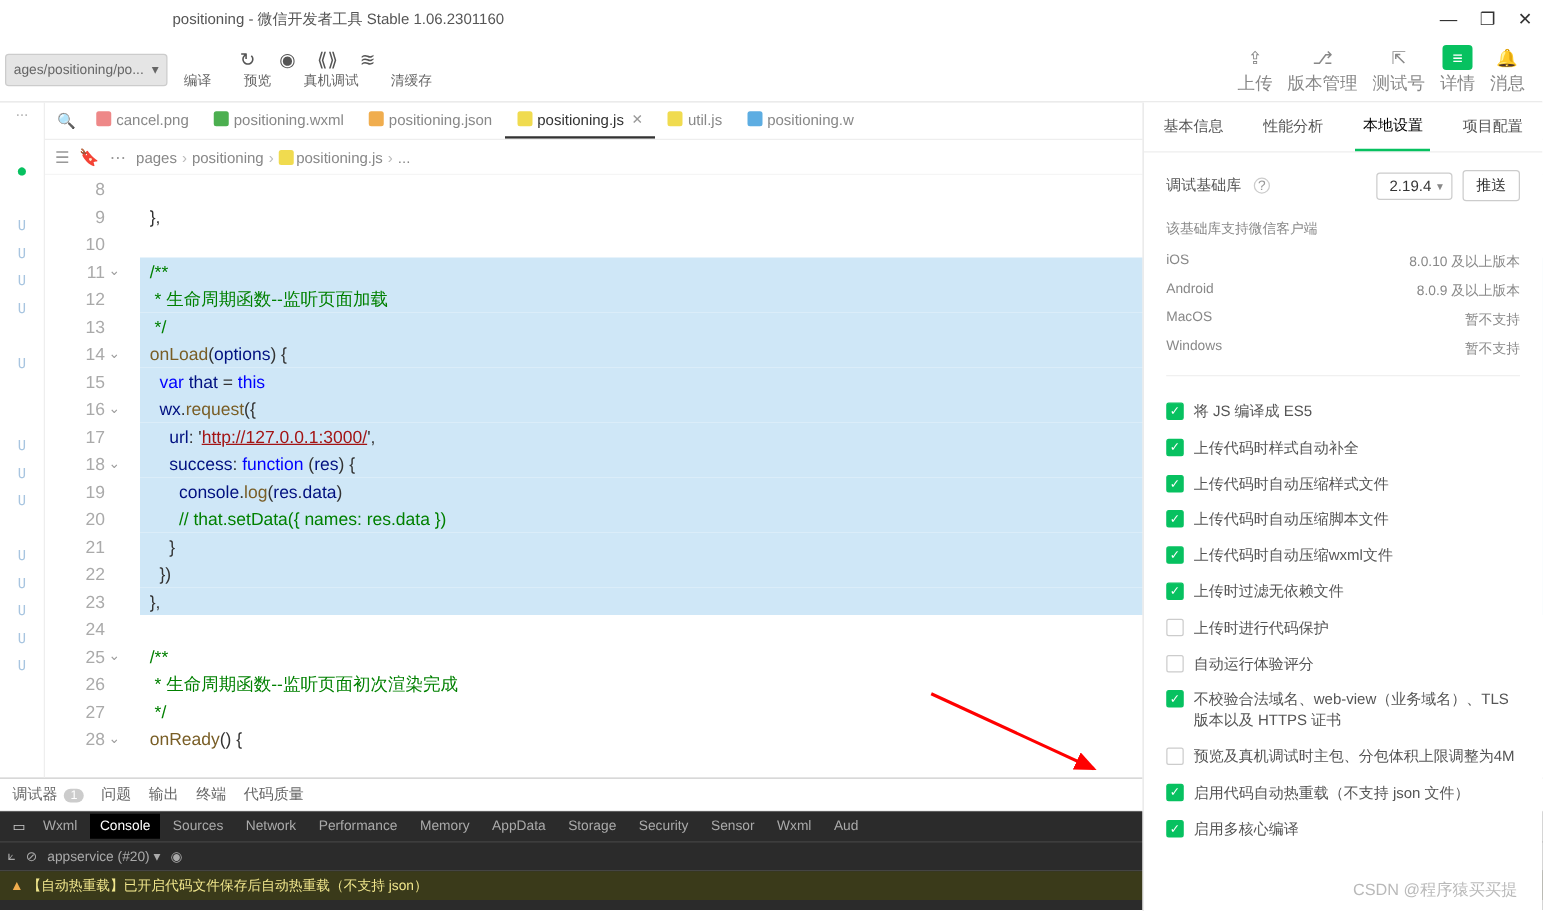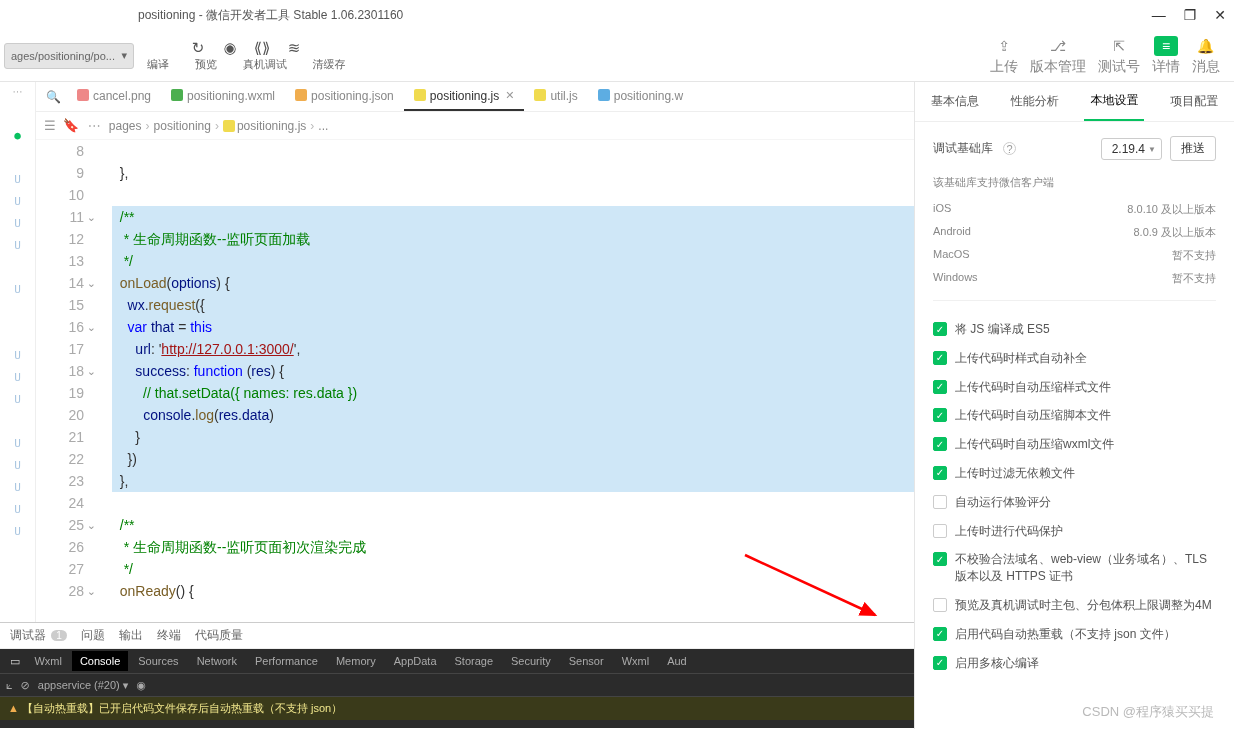--- a/index.html
+++ b/index.html
@@ -263,26 +263,26 @@
           <div class="fold">28</div>
         </div>
       <div class="code" id="codearea">
           <div class="codeline"></div>
           <div class="codeline">  },</div>
           <div class="codeline"></div>
           <div class="codeline hl"><span class="tok-comment">  /**</span></div>
           <div class="codeline hl"><span class="tok-comment">   * 生命周期函数--监听页面加载</span></div>
           <div class="codeline hl"><span class="tok-comment">   */</span></div>
           <div class="codeline hl">  <span class="tok-fn">onLoad</span>(<span class="tok-var">options</span>) {</div>
+          <div class="codeline hl">    <span class="tok-key">var</span> <span class="tok-var">that</span> = <span class="tok-key">this</span></div>
           <div class="codeline hl">    <span class="tok-var">wx</span>.<span class="tok-fn">request</span>({</div>
-          <div class="codeline hl">    <span class="tok-key">var</span> <span class="tok-var">that</span> = <span class="tok-key">this</span></div>
           <div class="codeline hl">      <span class="tok-var">url</span>: '<span class="tok-str"><u>http://127.0.0.1:3000/</u></span>',</div>
           <div class="codeline hl">      <span class="tok-var">success</span>: <span class="tok-key">function</span> (<span class="tok-var">res</span>) {</div>
+          <div class="codeline hl">        <span class="tok-var">console</span>.<span class="tok-fn">log</span>(<span class="tok-var">res</span>.<span class="tok-var">data</span>)</div>
           <div class="codeline hl"><span class="tok-comment">        // that.setData({ names: res.data })</span></div>
-          <div class="codeline hl">        <span class="tok-var">console</span>.<span class="tok-fn">log</span>(<span class="tok-var">res</span>.<span class="tok-var">data</span>)</div>
           <div class="codeline hl">      }</div>
           <div class="codeline hl">    })</div>
           <div class="codeline hl">  },</div>
           <div class="codeline"></div>
           <div class="codeline"><span class="tok-comment">  /**</span></div>
           <div class="codeline"><span class="tok-comment">   * 生命周期函数--监听页面初次渲染完成</span></div>
           <div class="codeline"><span class="tok-comment">   */</span></div>
           <div class="codeline">  <span class="tok-fn">onReady</span>() {</div>
         </div>
     </div>
@@ -380,25 +380,25 @@
         <div class="rp-check">
           <span class="rp-checkbox checked">✓</span>
           <span class="rp-check-label">上传代码时自动压缩wxml文件</span>
         </div>
         <div class="rp-check">
           <span class="rp-checkbox checked">✓</span>
           <span class="rp-check-label">上传时过滤无依赖文件</span>
         </div>
         <div class="rp-check">
           <span class="rp-checkbox"></span>
+          <span class="rp-check-label">上传时进行代码保护</span>
+        </div>
+        <div class="rp-check">
+          <span class="rp-checkbox"></span>
           <span class="rp-check-label">自动运行体验评分</span>
-        </div>
-        <div class="rp-check">
-          <span class="rp-checkbox"></span>
-          <span class="rp-check-label">上传时进行代码保护</span>
         </div>
         <div class="rp-check">
           <span class="rp-checkbox checked">✓</span>
           <span class="rp-check-label">不校验合法域名、web-view（业务域名）、TLS 版本以及 HTTPS 证书</span>
         </div>
         <div class="rp-check">
           <span class="rp-checkbox"></span>
           <span class="rp-check-label">预览及真机调试时主包、分包体积上限调整为4M</span>
         </div>
         <div class="rp-check">

